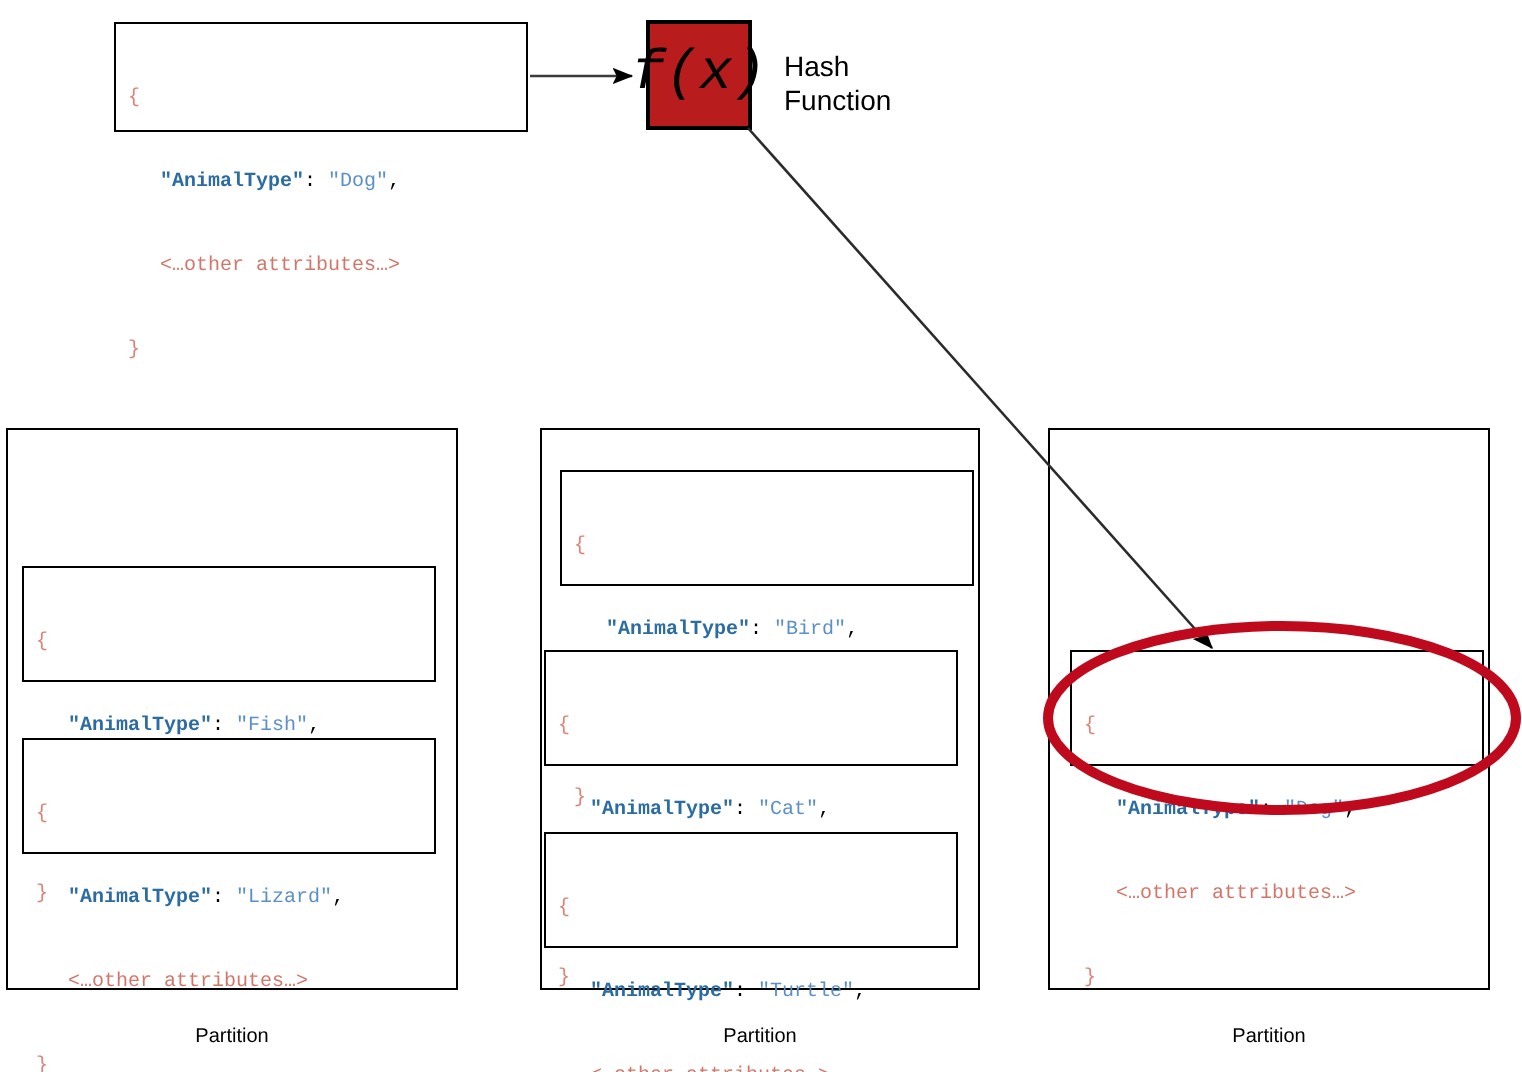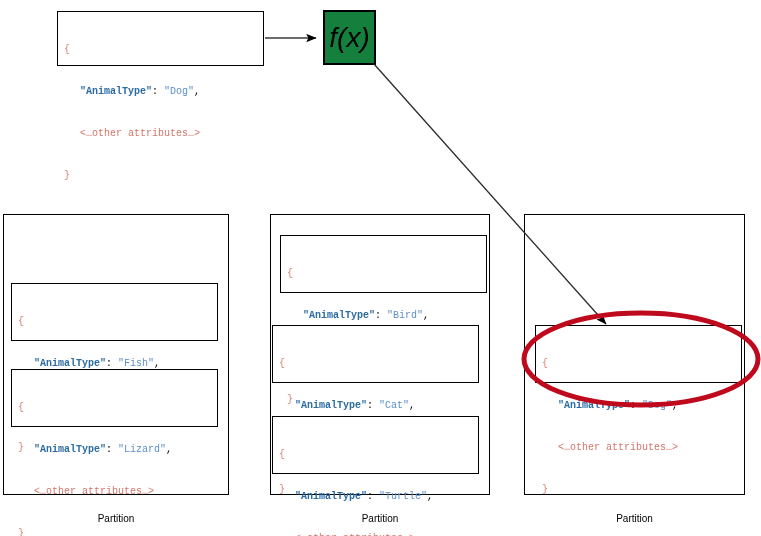--- a/index.html
+++ b/index.html
@@ -45,25 +45,25 @@
     font-weight: bold;
   }
   .colon { color: #000000; }
   .v { color: #5b8fc9; }
   .comma { color: #000000; }
   .attrs { color: #d4756a; }
 
   
   .fx-box {
     border: 2px solid #000000;
-    background: #15803d;
+    background: #b91c1c;
     display: flex;
     align-items: center;
     justify-content: center;
-    font-family: Liberation Sans, sans-serif;
+    font-family: Liberation Mono, monospace;
     font-style: italic;
     font-size: 28px;
     color: #000000;
     z-index: 4;
   }
   .fx-label {
     font-family: "Liberation Sans", sans-serif;
     font-size: 14px;
     line-height: 17px;
     color: #000000;
@@ -101,20 +101,22 @@
   <div class="abs json-card" style="left:57px; top:11px; width:207px; height:55px;">
     <span class="json-line brace">{</span>
     <span class="json-line json-body"><span class="k">"AnimalType"</span><span class="colon">:</span><span> </span><span class="v">"Dog"</span><span class="comma">,</span></span>
     <span class="json-line json-body attrs">&lt;…other attributes…&gt;</span>
     <span class="json-line brace">}</span>
   </div>
 
   <div class="abs fx-box" style="left:323px; top:10px; width:53px; height:55px;">
     <span>f(x)</span>
   </div>
+  <div class="abs fx-label" style="left:392px; top:25px; width:80px;">Hash
+Function</div>
 
   <div class="abs partition-box" style="left:3px; top:214px; width:226px; height:281px;"></div>
 
   <div class="abs json-card" style="left:11px; top:283px; width:207px; height:58px;">
     <span class="json-line brace">{</span>
     <span class="json-line json-body"><span class="k">"AnimalType"</span><span class="colon">:</span><span> </span><span class="v">"Fish"</span><span class="comma">,</span></span>
     <span class="json-line json-body attrs">&lt;…other attributes…&gt;</span>
     <span class="json-line brace">}</span>
   </div>
 

